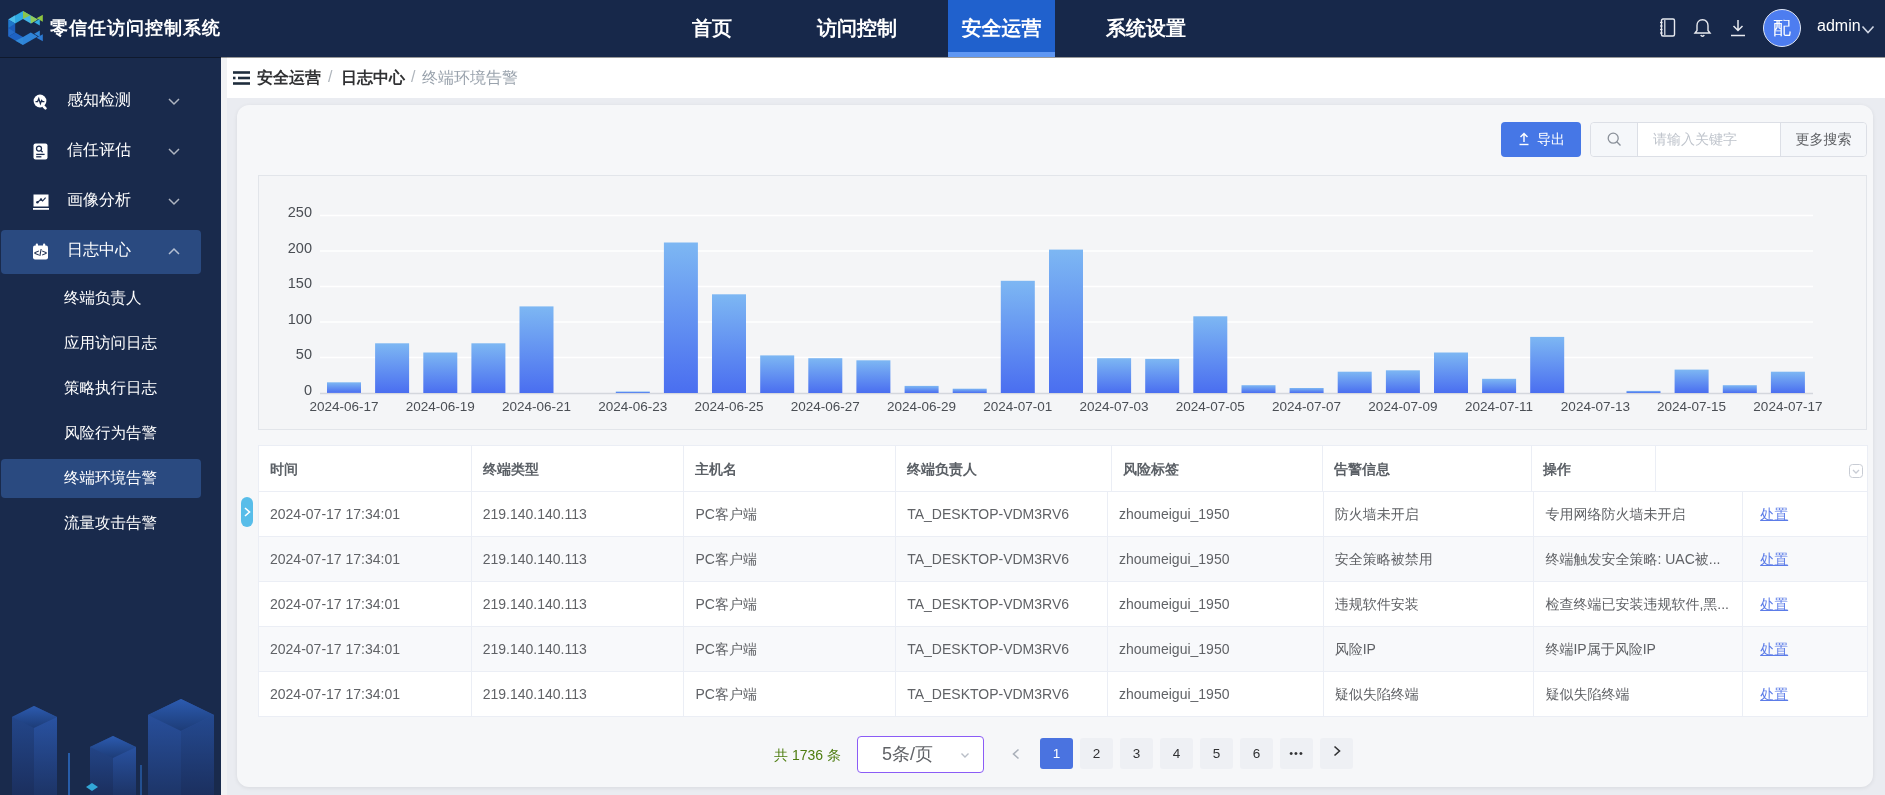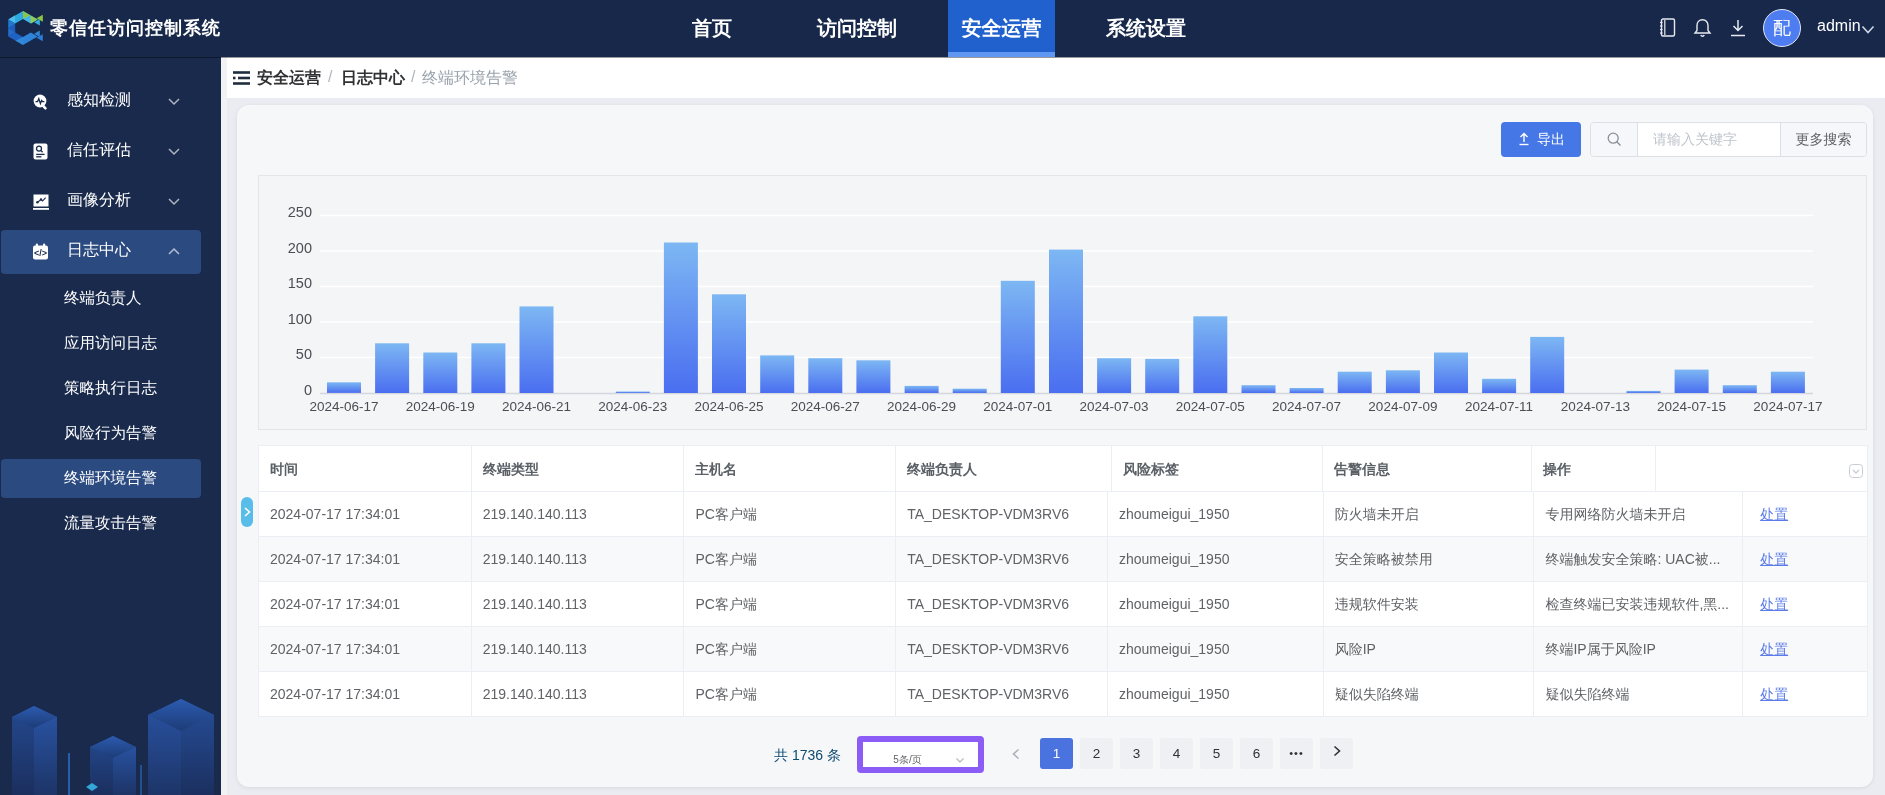--- a/index.html
+++ b/index.html
@@ -25,22 +25,22 @@
 #chartbox { position:absolute; left:21px; top:70px; width:1609px; height:255px; background:#f4f5f7; border:1px solid #e2e5ea; }
 .tblwrap { position:absolute; left:21px; top:340px; width:1610px; background:#701a75; border:1px solid #ebeef5; border-bottom:none; font-size:14px; color:#606266; }
 .trow { display:flex; height:45px; border-bottom:1px solid #ebeef5; background:#fff; align-items:center; }
 .trow.thead { height:46px; background:#fff; color:#5b6066; font-weight:bold; position:relative; }
 .trow.zebra { background:#f8f9fb; }
 .tc { height:100%; border-right:1px solid #ebeef5; padding-left:11px; line-height:45px; overflow:hidden; white-space:nowrap; }
 .thead .tc { line-height:46px; }
 .tc:last-child { border-right:none; padding-left:17px; }
 .lnk { color:#5c7ce8; text-decoration:underline; }
 .colset { position:absolute; right:4px; top:18px; }
-.pgtxt { position:absolute; top:642px; font-size:14px; color:#0c4a6e; }
-.psel { position:absolute; top:631px; width:127px; height:37px; background:#fff; border:6px solid #8b5cf6; border-radius:4px; font-size:10px; color:#606266; text-align:center; line-height:35px; padding-right:26px; }
+.pgtxt { position:absolute; top:642px; font-size:14px; color:#4d7c0f; }
+.psel { position:absolute; top:631px; width:127px; height:37px; background:#fff; border:1px solid #8b5cf6; border-radius:4px; font-size:18px; color:#606266; text-align:center; line-height:35px; padding-right:26px; }
 .pg { position:absolute; top:633px; width:33px; height:31px; background:#eef0f4; border-radius:3px; font-size:13.5px; color:#303133; text-align:center; line-height:31px; }
 .pg.act { background:#4a73e0; color:#fff; }
 .pg.dots { font-size:11px; letter-spacing:1px; color:#303133; }
 .pill { position:absolute; left:4px; top:392px; width:12px; height:30px; background:#58bde9; border-radius:6px; z-index:5; }
 </style></head>
 <body>
 <div id="topbar">
   <div style="position:absolute;left:7px;top:6px;"><svg width="36" height="44" viewBox="0 0 36 44">
 <polygon points="1.3,13.5 16,5 16,13 8.2,17.5" fill="#2fa9e2"></polygon>
 <polygon points="1.3,13.5 8,9.3 8.2,17.5" fill="#57c3ec" opacity="0.8"></polygon>

